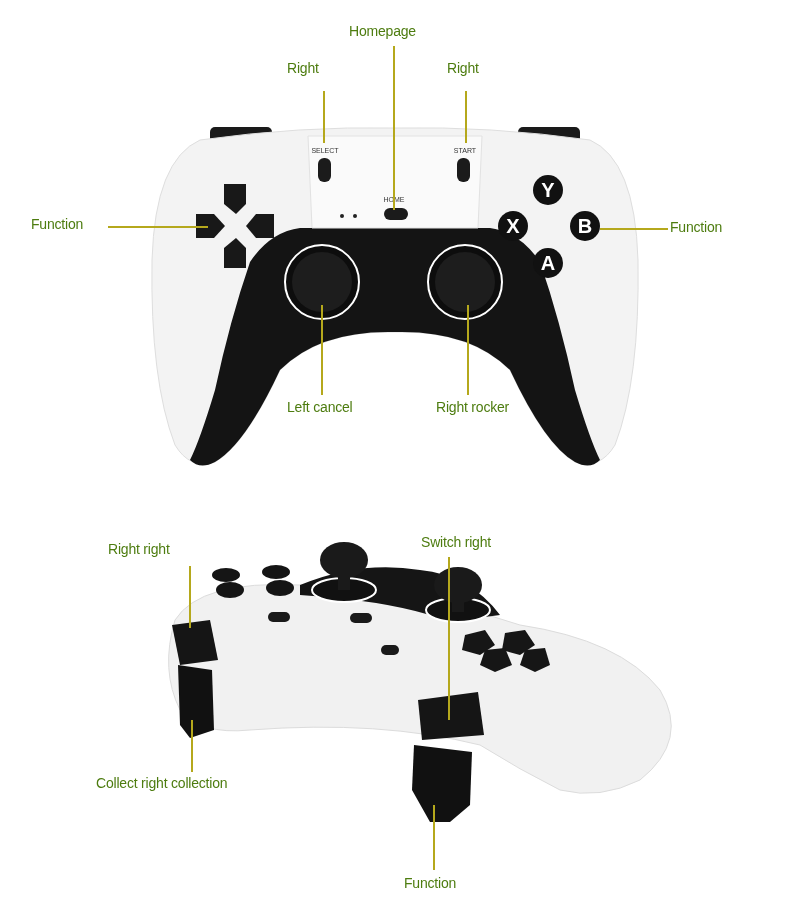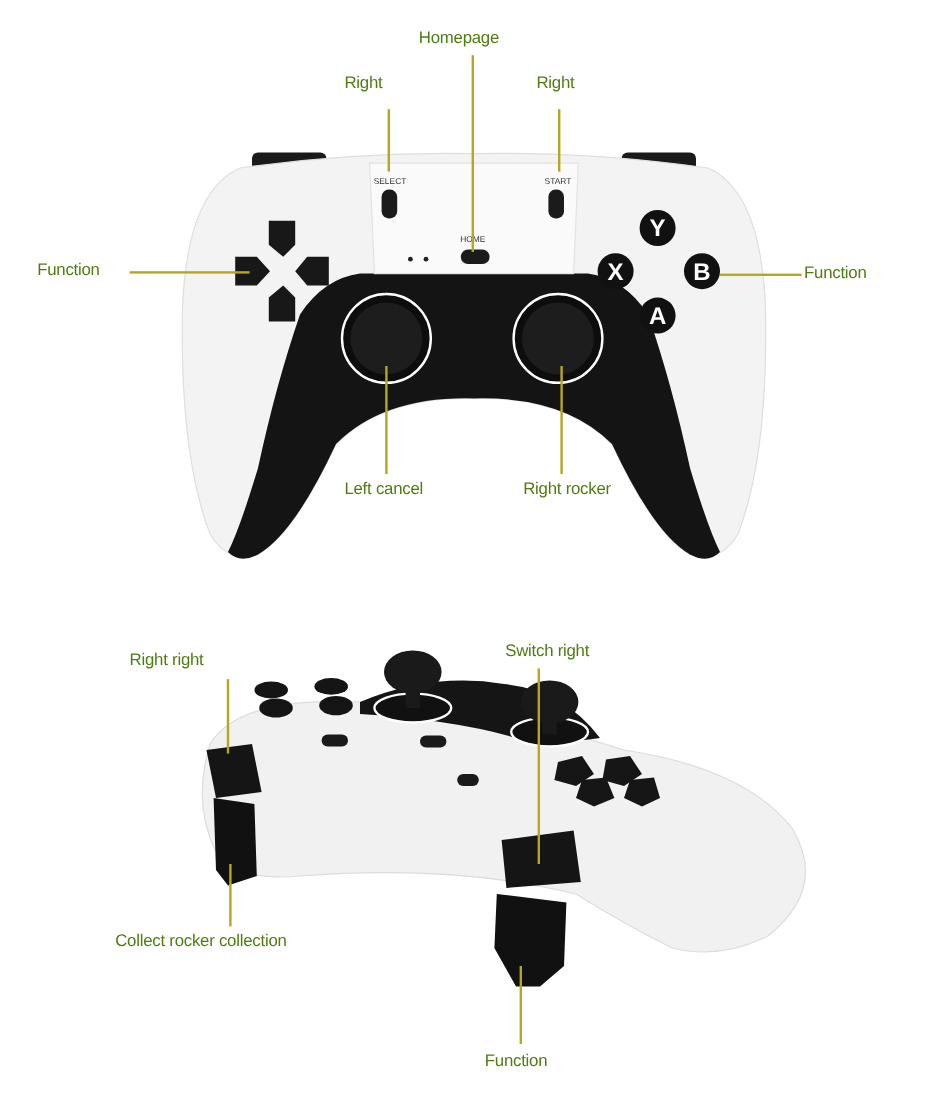--- a/index.html
+++ b/index.html
@@ -103,17 +103,17 @@
 
 <div class="label" style="left:436px;top:399px;">Right rocker</div>
 <div class="vline" style="left:467px;top:305px;height:90px;"></div>
 
 <div class="label" style="left:108px;top:541px;">Right right</div>
 <div class="vline" style="left:189px;top:566px;height:62px;"></div>
 
 <div class="label" style="left:421px;top:534px;">Switch right</div>
 <div class="vline" style="left:448px;top:557px;height:163px;"></div>
 
-<div class="label" style="left:96px;top:775px;">Collect rocker collection</div>
+<div class="label" style="left:96px;top:775px;">Collect right collection</div>
 <div class="vline" style="left:191px;top:720px;height:52px;"></div>
 
 <div class="label" style="left:404px;top:875px;">Function</div>
 <div class="vline" style="left:433px;top:805px;height:65px;"></div>
 
 </body></html>

